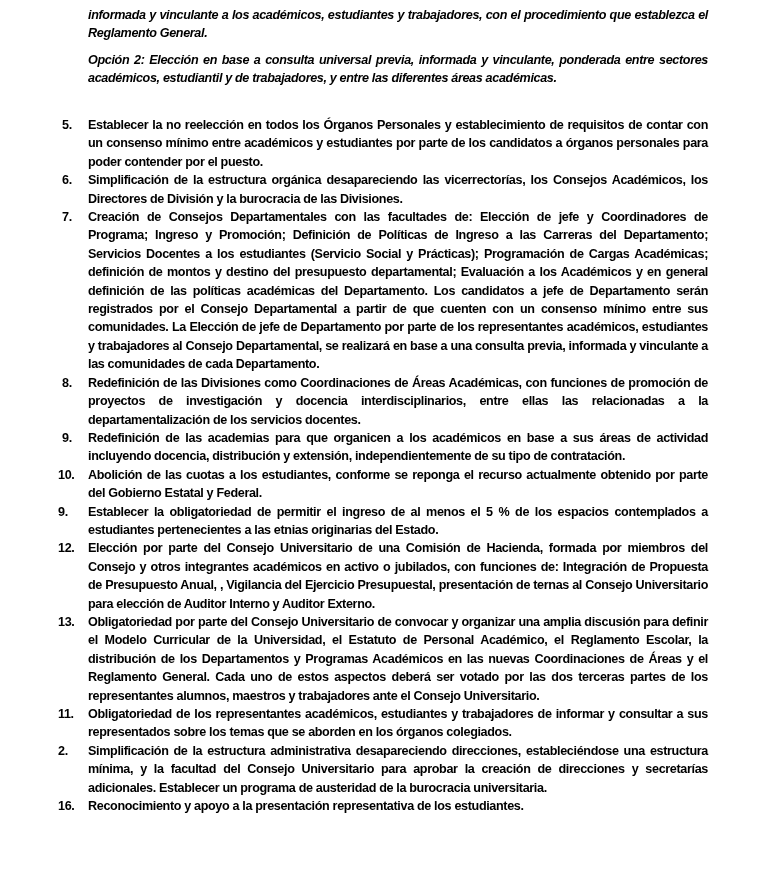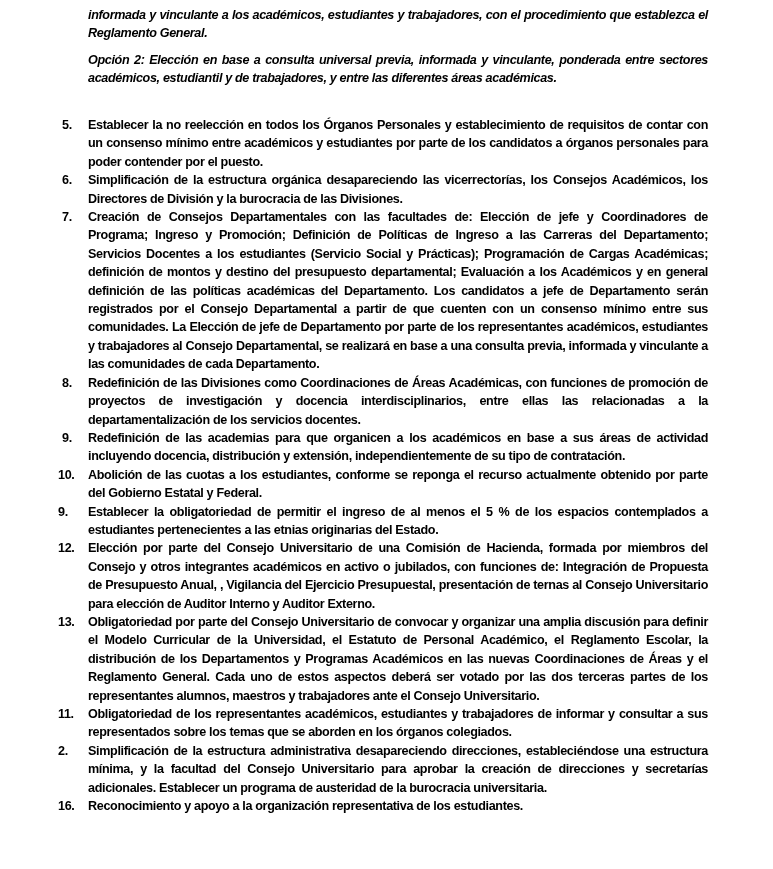--- a/index.html
+++ b/index.html
@@ -30,15 +30,15 @@
     <li><span class="num">6.</span><span>Simplificación de la estructura orgánica desapareciendo las vicerrectorías, los Consejos Académicos, los Directores de División y la burocracia de las Divisiones.</span></li>
     <li><span class="num">7.</span><span>Creación de Consejos Departamentales con las facultades de: Elección de jefe y Coordinadores de Programa; Ingreso y Promoción; Definición de Políticas de Ingreso a las Carreras del Departamento; Servicios Docentes a los estudiantes (Servicio Social y Prácticas); Programación de Cargas Académicas; definición de montos y destino del presupuesto departamental; Evaluación a los Académicos y en general definición de las políticas académicas del Departamento. Los candidatos a jefe de Departamento serán registrados por el Consejo Departamental a partir de que cuenten con un consenso mínimo entre sus comunidades. La Elección de jefe de Departamento por parte de los representantes académicos, estudiantes y trabajadores al Consejo Departamental, se realizará en base a una consulta previa, informada y vinculante a las comunidades de cada Departamento.</span></li>
     <li><span class="num">8.</span><span>Redefinición de las Divisiones como Coordinaciones de Áreas Académicas, con funciones de promoción de proyectos de investigación y docencia interdisciplinarios, entre ellas las relacionadas a la departamentalización de los servicios docentes.</span></li>
     <li><span class="num">9.</span><span>Redefinición de las academias para que organicen a los académicos en base a sus áreas de actividad incluyendo docencia, distribución y extensión, independientemente de su tipo de contratación.</span></li>
     <li><span class="num two">10.</span><span>Abolición de las cuotas a los estudiantes, conforme se reponga el recurso actualmente obtenido por parte del Gobierno Estatal y Federal.</span></li>
     <li><span class="num two">9.</span><span>Establecer la obligatoriedad de permitir el ingreso de al menos el 5 % de los espacios contemplados a estudiantes pertenecientes a las etnias originarias del Estado.</span></li>
     <li><span class="num two">12.</span><span>Elección por parte del Consejo Universitario de una Comisión de Hacienda, formada por miembros del Consejo y otros integrantes académicos en activo o jubilados, con funciones de: Integración de Propuesta de Presupuesto Anual, , Vigilancia del Ejercicio Presupuestal, presentación de ternas al Consejo Universitario para elección de Auditor Interno y Auditor Externo.</span></li>
     <li><span class="num two">13.</span><span>Obligatoriedad por parte del Consejo Universitario de convocar y organizar una amplia discusión para definir el Modelo Curricular de la Universidad, el Estatuto de Personal Académico, el Reglamento Escolar, la distribución de los Departamentos y Programas Académicos en las nuevas Coordinaciones de Áreas y el Reglamento General. Cada uno de estos aspectos deberá ser votado por las dos terceras partes de los representantes alumnos, maestros y trabajadores ante el Consejo Universitario.</span></li>
     <li><span class="num two">11.</span><span>Obligatoriedad de los representantes académicos, estudiantes y trabajadores de informar y consultar a sus representados sobre los temas que se aborden en los órganos colegiados.</span></li>
     <li><span class="num two">2.</span><span>Simplificación de la estructura administrativa desapareciendo direcciones, estableciéndose una estructura mínima, y la facultad del Consejo Universitario para aprobar la creación de direcciones y secretarías adicionales. Establecer un programa de austeridad de la burocracia universitaria.</span></li>
-    <li><span class="num two">16.</span><span>Reconocimiento y apoyo a la organización representativa de los estudiantes.</span></li>
+    <li><span class="num two">16.</span><span>Reconocimiento y apoyo a la presentación representativa de los estudiantes.</span></li>
   </ol>
 </div>
 
 </body></html>

